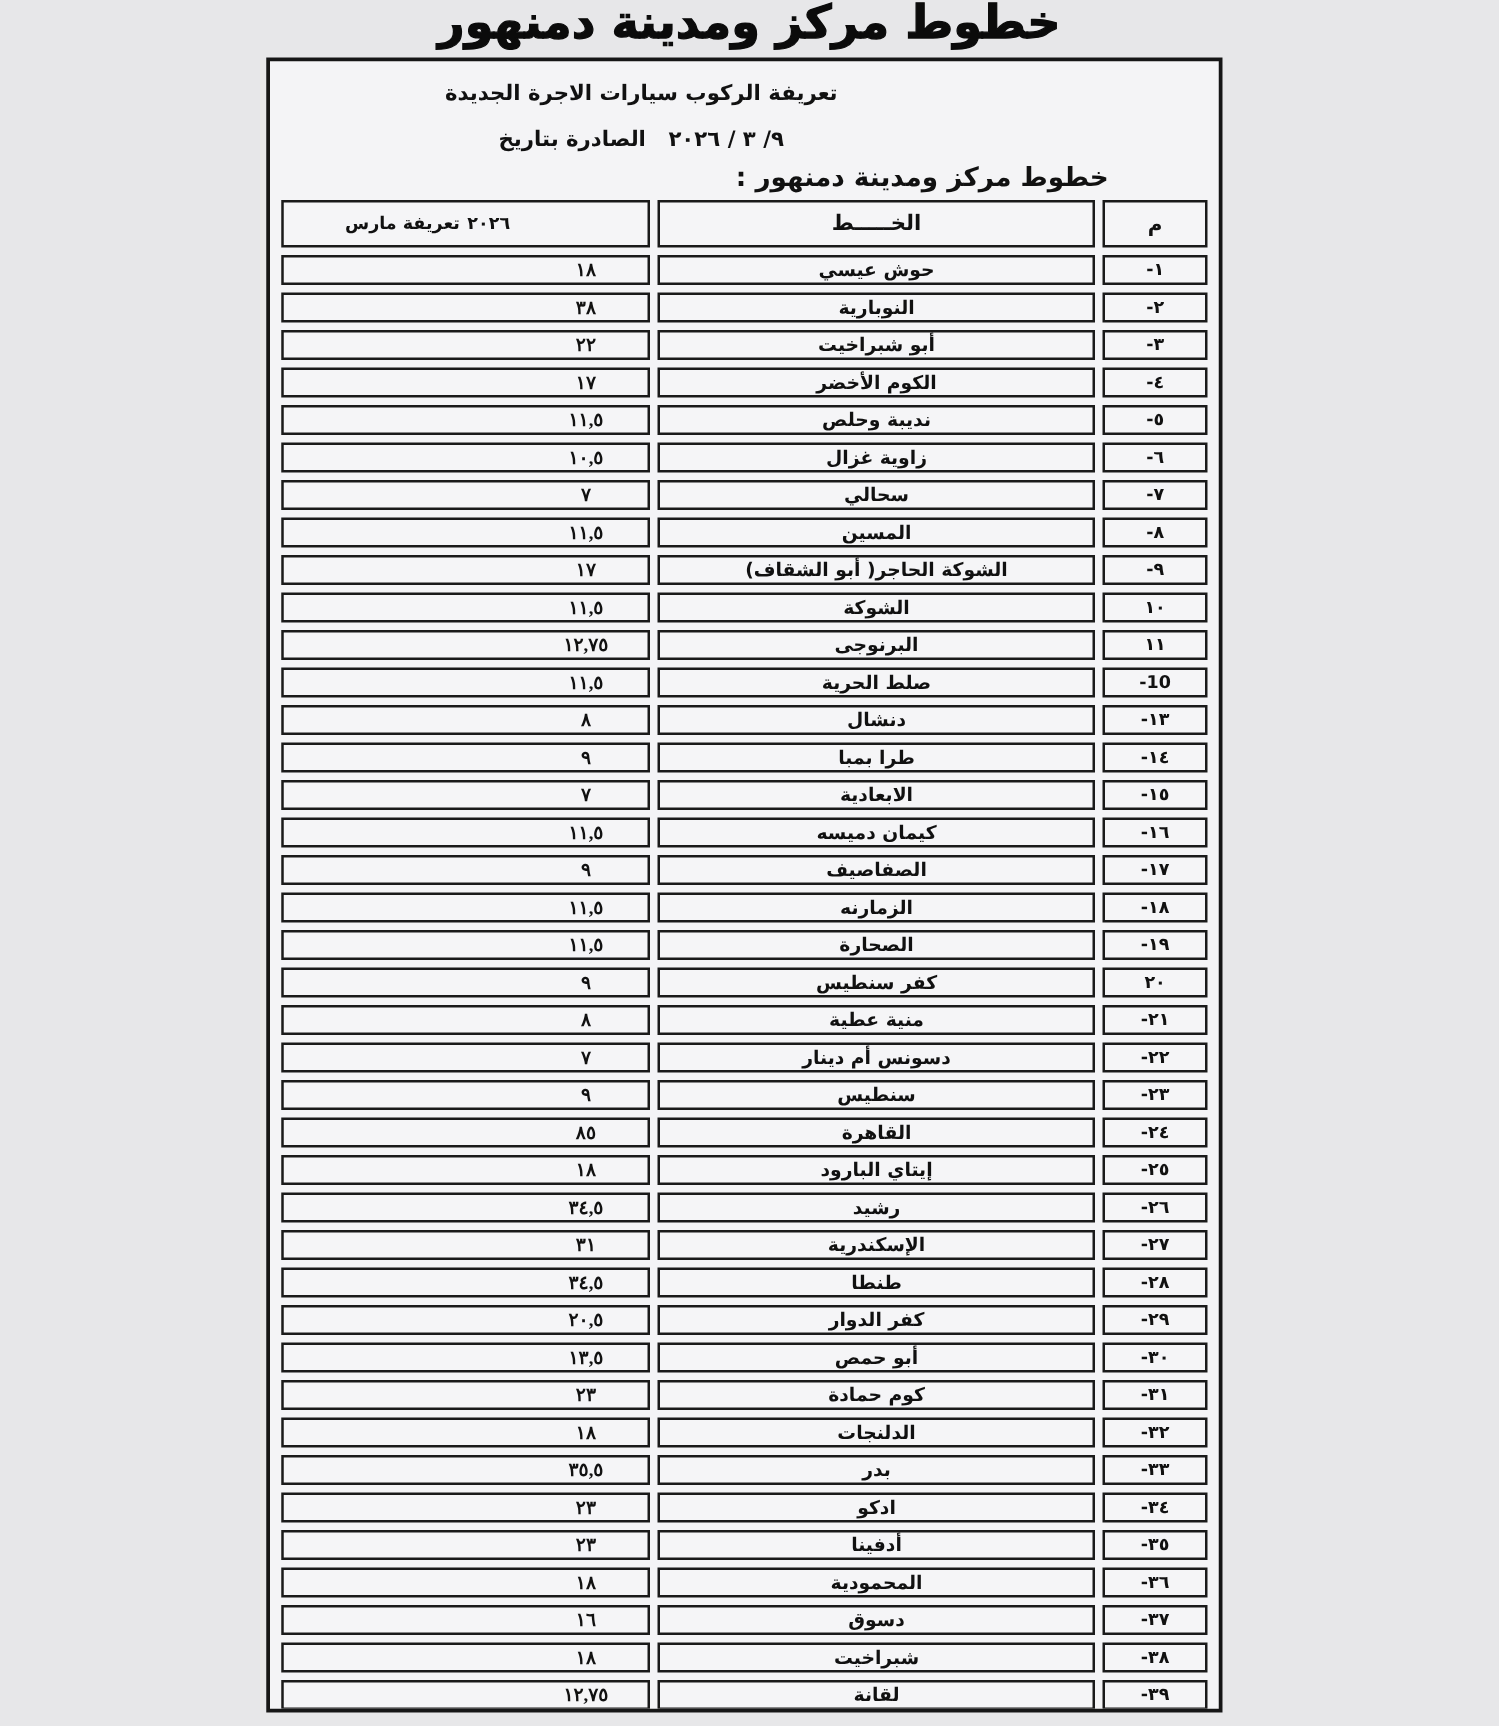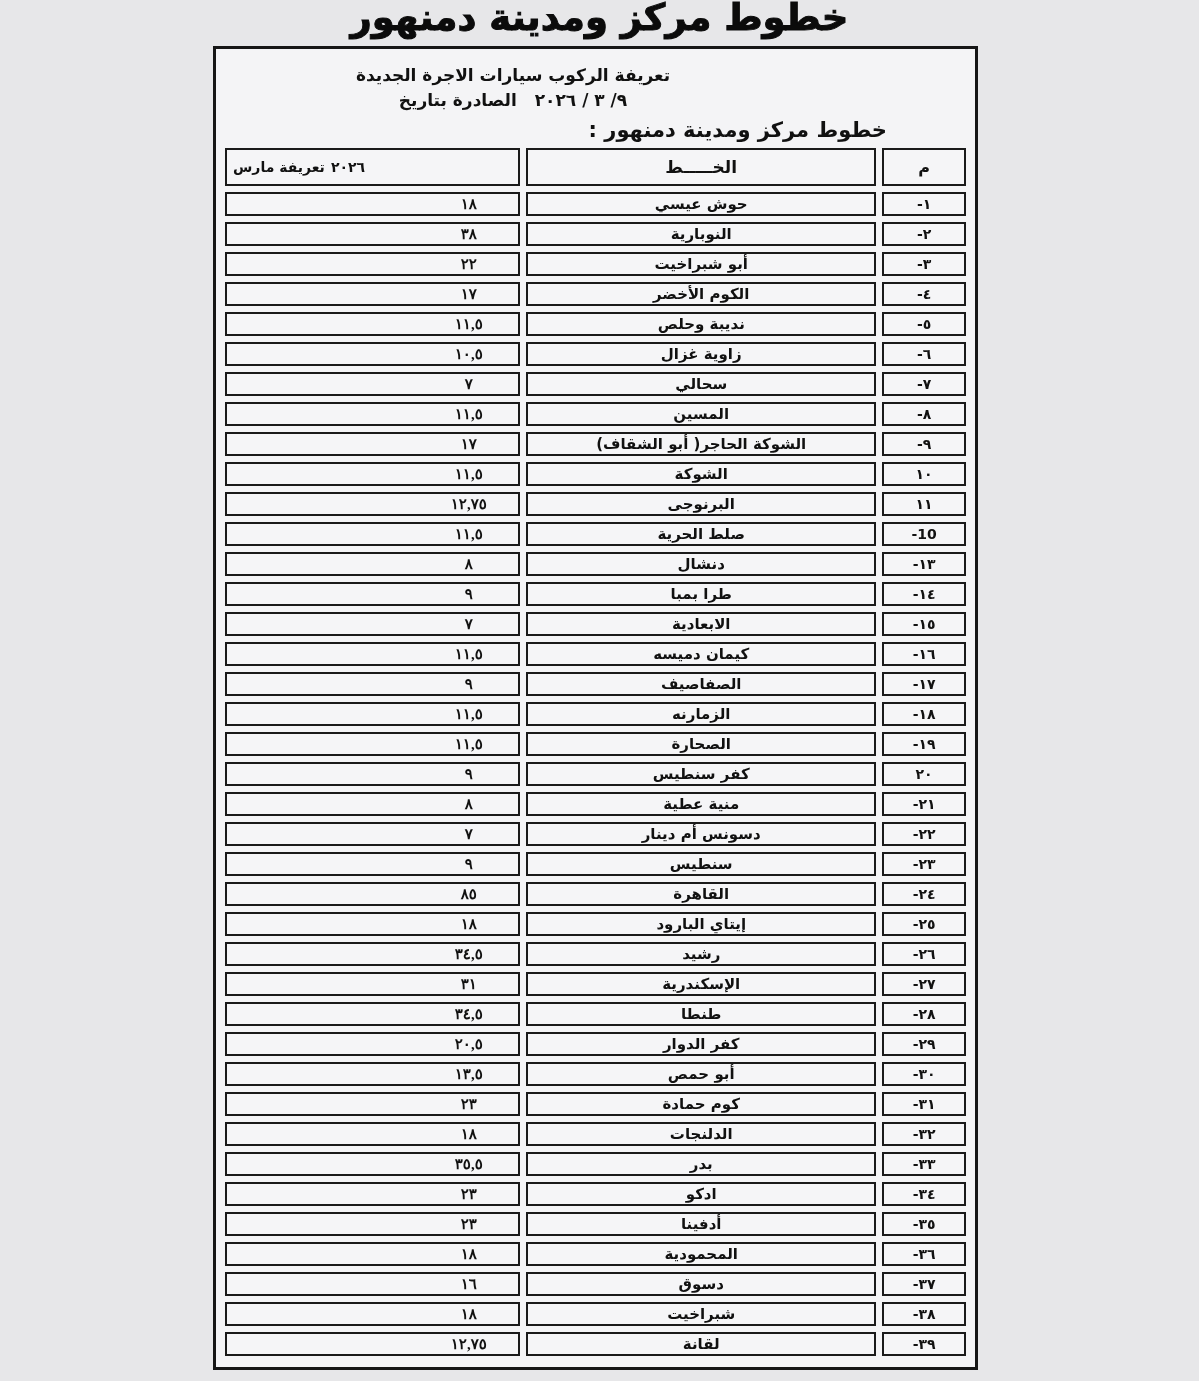--- a/index.html
+++ b/index.html
@@ -34,21 +34,21 @@
     width:330px;
     margin-left:132px;
     text-align:center;
     font-weight:bold;
     direction:rtl;
   }
   .head-line1{font-size:17px;white-space:nowrap;}
   .date-line{
     display:flex;direction:ltr;
     justify-content:center;align-items:flex-start;
-    gap:18px;margin-top:5px;
+    gap:18px;margin-top:17px;
     font-size:17px;white-space:nowrap;
   }
   .section-label{
     direction:rtl;
     text-align:right;
     padding-right:88px;
     font-weight:bold;
     font-size:21px;
     margin-top:8px;
   }
@@ -69,21 +69,21 @@
     font-weight:bold;
     background:#f5f5f7;
   }
   thead th{height:34px;font-size:16px;vertical-align:middle;}
   th.h-num{text-align:center;}
   th.h-line{font-size:17px;}
   .fare-head{
     display:flex;direction:ltr;
     justify-content:flex-start;align-items:flex-end;
     gap:6px;padding-left:6px;
-    font-size:14px;white-space:nowrap;
+    font-size:14px;white-space:nowrap;margin-left:43px;
   }
   td{height:20px;font-size:15px;vertical-align:middle;}
   td.cell-num{text-align:center;font-size:14px;}
   td.cell-line{text-align:center;}
   td.cell-fare .fare-val{
     display:block;width:34%;
     text-align:center;direction:ltr;font-family:Liberation Serif, serif;
   }
 </style>
 </head>

